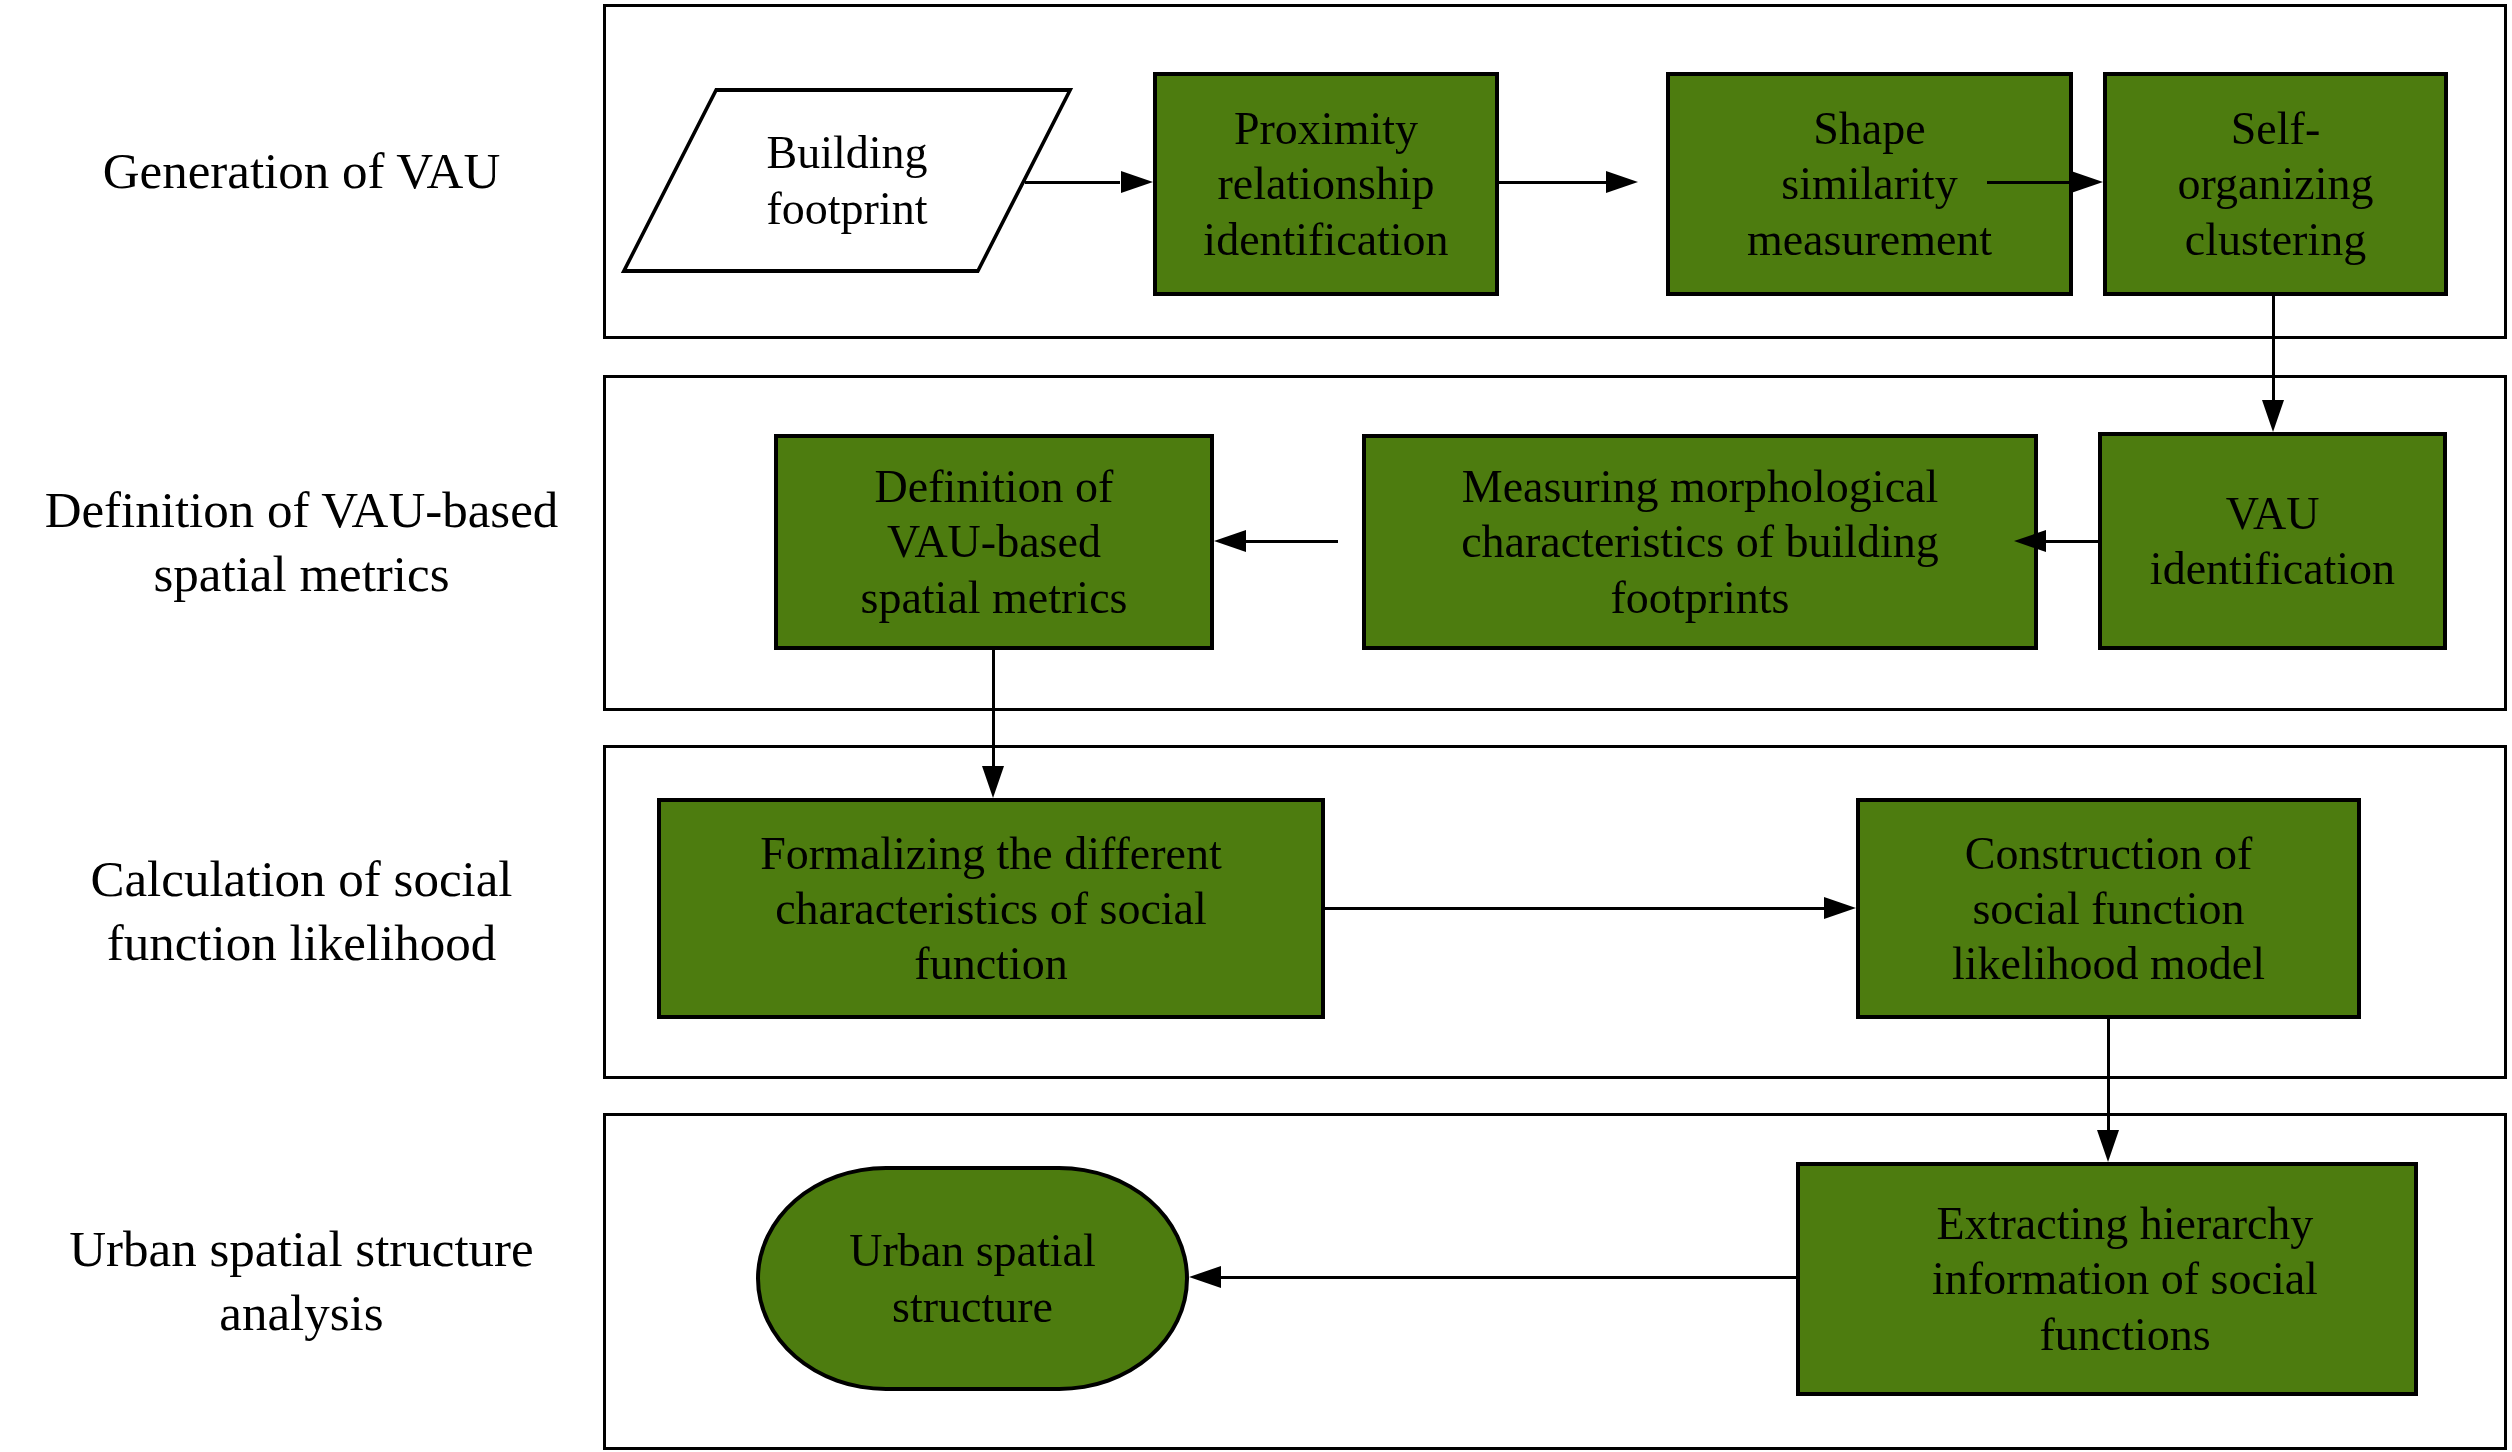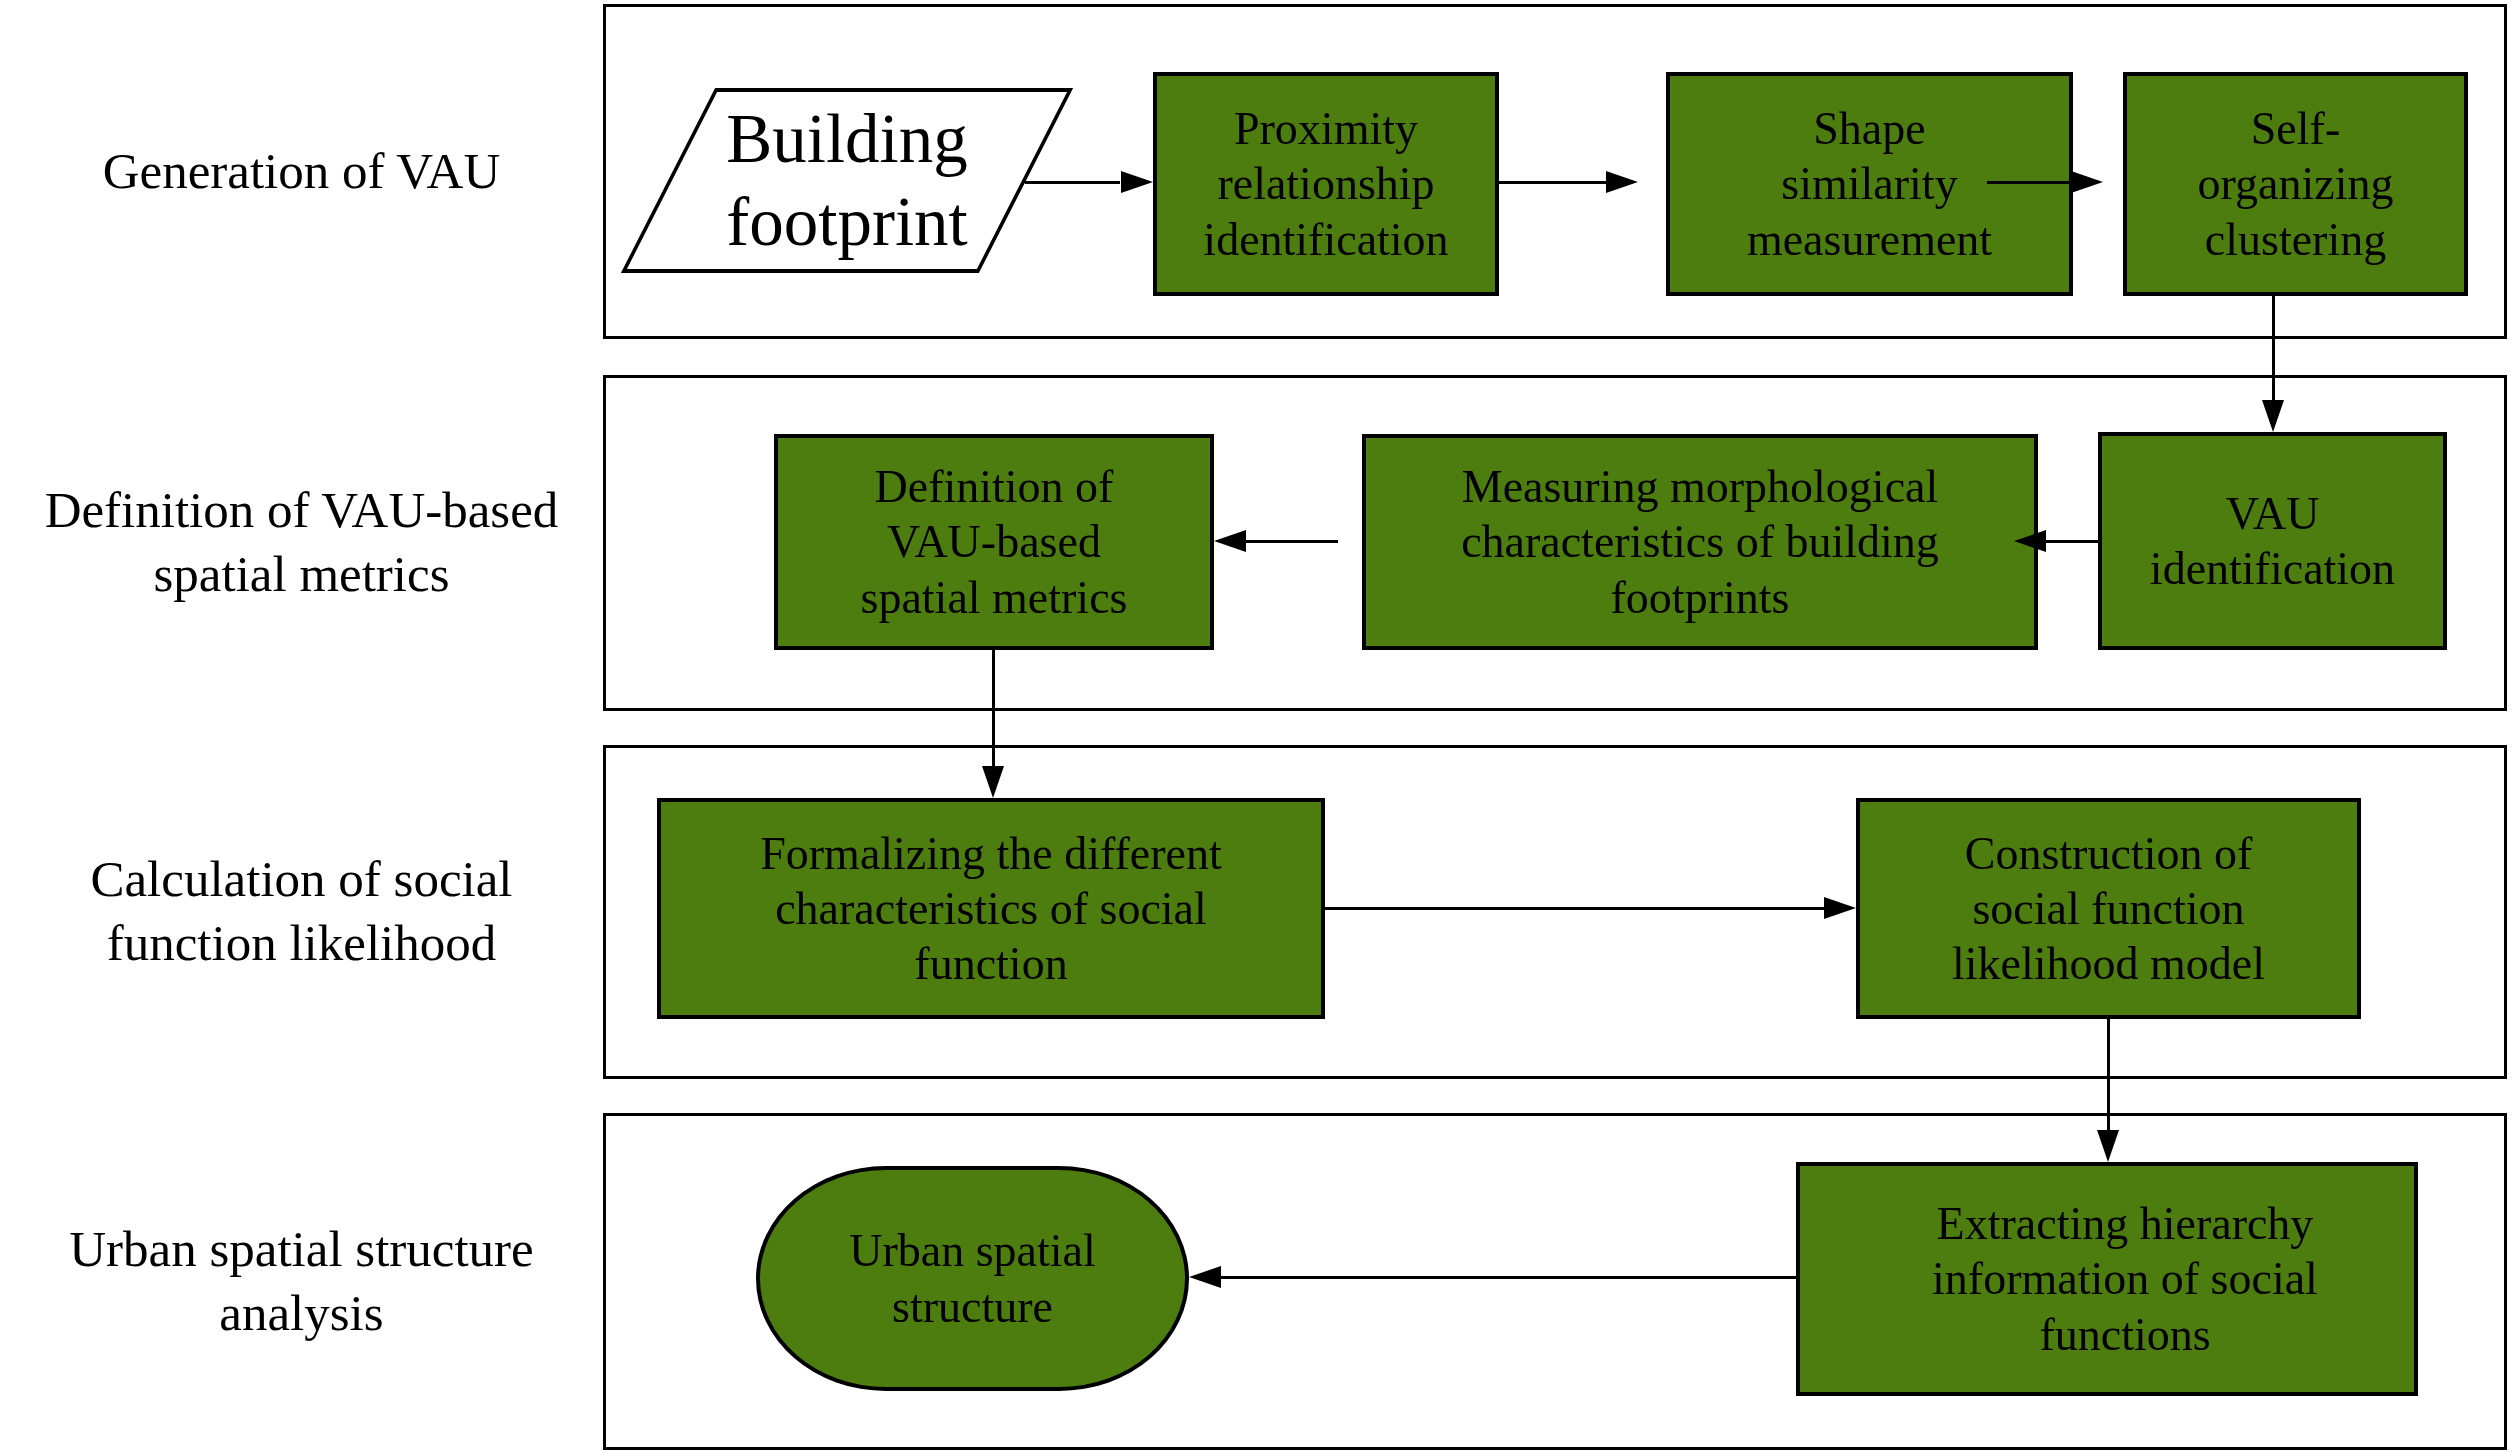--- a/index.html
+++ b/index.html
@@ -49,21 +49,21 @@
     box-sizing: border-box;
     background: #ffffff;
     transform: skewX(-27deg);
   }
   .shape-overlay-label {
     position: absolute;
     display: flex;
     align-items: center;
     justify-content: center;
     text-align: center;
-    font-size: 69px;
+    font-size: 46px;
     line-height: 1.2;
     white-space: pre-line;
   }
   .stadium {
     border-radius: 30% / 50%;
   }
   .hline { position: absolute; height: 3.4px; background: #000000; }
   .vline { position: absolute; width: 3.4px; background: #000000; }
   .head-right {
     position: absolute; width: 0; height: 0;
@@ -105,21 +105,21 @@
   <div class="parallelogram" style="left:668px; top:88px; width:358px; height:185px;"></div>
   <div class="shape-overlay-label" style="left:668px; top:88px; width:358px; height:185px;">Building
 footprint</div>
 
   <div class="node" style="left:1153px; top:72px; width:346px; height:224px;">Proximity
 relationship
 identification</div>
   <div class="node" style="left:1638px; top:72px; width:407px; height:224px;margin-left:28px;">Shape
 similarity
 measurement</div>
-  <div class="node" style="left:2103px; top:72px; width:345px; height:224px;margin-left:20px;">Self-
+  <div class="node" style="left:2103px; top:72px; width:345px; height:224px;">Self-
 organizing
 clustering</div>
 
   <div class="node" style="left:774px; top:434px; width:440px; height:216px;">Definition of
 VAU-based
 spatial metrics</div>
   <div class="node" style="left:1338px; top:434px; width:676px; height:216px;margin-left:24px;">Measuring morphological
 characteristics of building
 footprints</div>
   <div class="node" style="left:2098px; top:432px; width:349px; height:218px;">VAU

